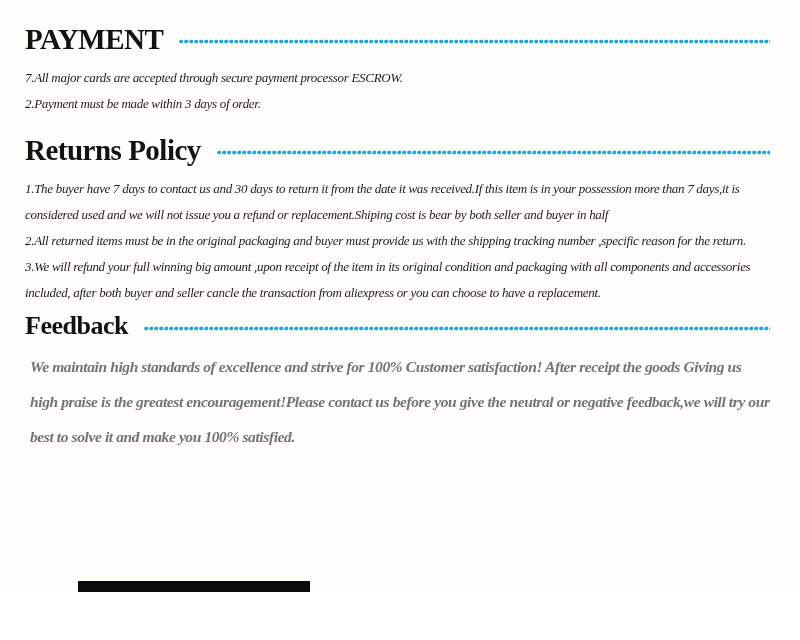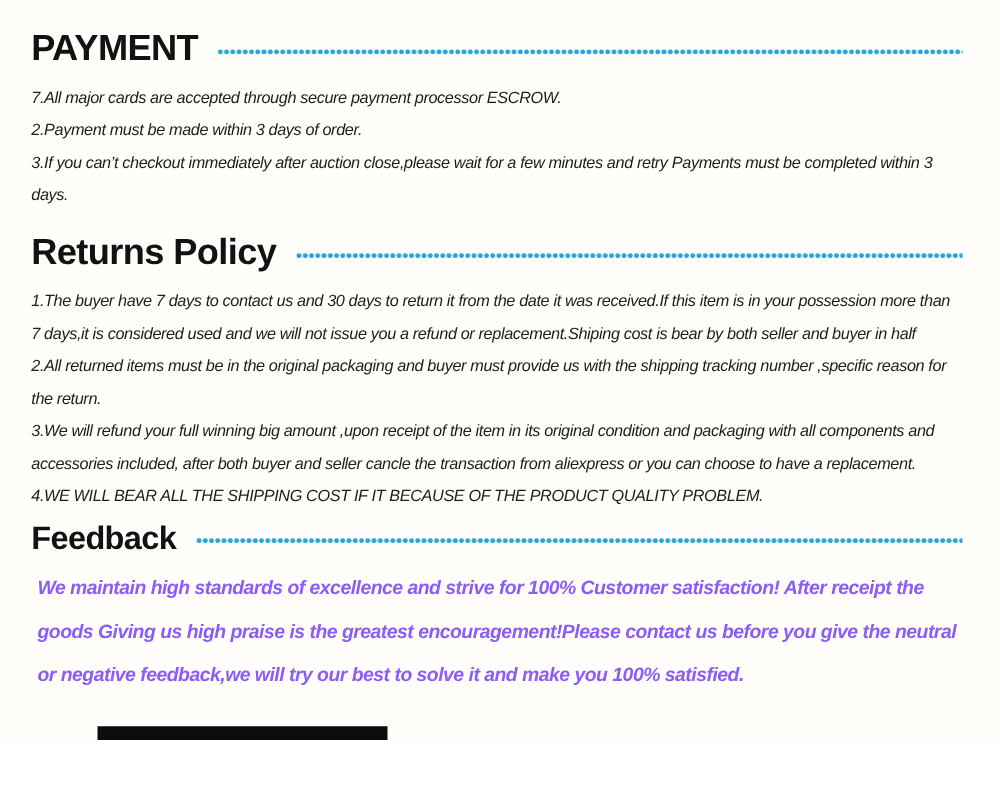--- a/index.html
+++ b/index.html
@@ -6,21 +6,21 @@
     margin: 0;
     padding: 0;
     background: #ffffff;
   }
   .page {
     position: relative;
     width: 800px;
     height: 593px;
     background: #fffefa;
     overflow: hidden;
-    font-family: Liberation Sans, sans-serif;
+    font-family: Liberation Serif, serif;
     color: #1f1f1f;
     box-sizing: border-box;
   }
   .section {
     padding: 0 30px 0 25px;
   }
   .heading-row {
     display: flex;
     align-items: center;
   }
@@ -61,21 +61,21 @@
   }
   .section-feedback .body-text {
     margin-top: 7px;
     padding-left: 5px;
   }
   .section-feedback .body-text p {
     font-size: 15.5px;
     font-weight: bold;
     letter-spacing: -0.4px;
     line-height: 35px;
-    color: #8b5cf6;
+    color: #737373;
   }
 
   .cropped-banner {
     position: absolute;
     left: 78px;
     bottom: 1px;
     width: 232px;
     height: 11px;
     background: var(--banner, #0c0c0c);
   }
@@ -86,34 +86,32 @@
 <div class="page">
 
   <div class="section section-payment">
     <div class="heading-row">
       <span class="heading">PAYMENT</span>
       <span class="dotted-line"></span>
     </div>
     <div class="body-text">
       <p>7.All major cards are accepted through secure payment processor ESCROW.</p>
       <p>2.Payment must be made within 3 days of order.</p>
-      <p>3.If you can’t checkout immediately after auction close,please wait for a few minutes and  retry Payments must be completed within 3 days.</p>
     </div>
   </div>
 
   <div class="section section-returns">
     <div class="heading-row">
       <span class="heading">Returns Policy</span>
       <span class="dotted-line"></span>
     </div>
     <div class="body-text">
       <p>1.The buyer have 7 days to contact us and 30 days to return it from the date it was received.If this item is in your possession more than 7 days,it is considered used and we will not issue you a refund or replacement.Shiping cost is bear by both seller and buyer in half</p>
       <p>2.All returned items must be in the original packaging and buyer must provide us with the shipping tracking number ,specific reason for the return.</p>
       <p>3.We will refund your full winning big amount ,upon receipt of the item in its original condition and packaging with all components and accessories included, after both buyer and seller cancle the transaction from aliexpress or you can choose to have a replacement.</p>
-      <p>4.WE WILL BEAR ALL THE SHIPPING COST  IF IT BECAUSE OF THE PRODUCT QUALITY PROBLEM.</p>
     </div>
   </div>
 
   <div class="section section-feedback">
     <div class="heading-row">
       <span class="heading">Feedback</span>
       <span class="dotted-line"></span>
     </div>
     <div class="body-text">
       <p>We maintain high standards of excellence and strive for 100% Customer satisfaction! After receipt the goods Giving us high praise is the greatest encouragement!Please contact us before you give the neutral or negative feedback,we will try our best to solve it and make you 100% satisfied.</p>

